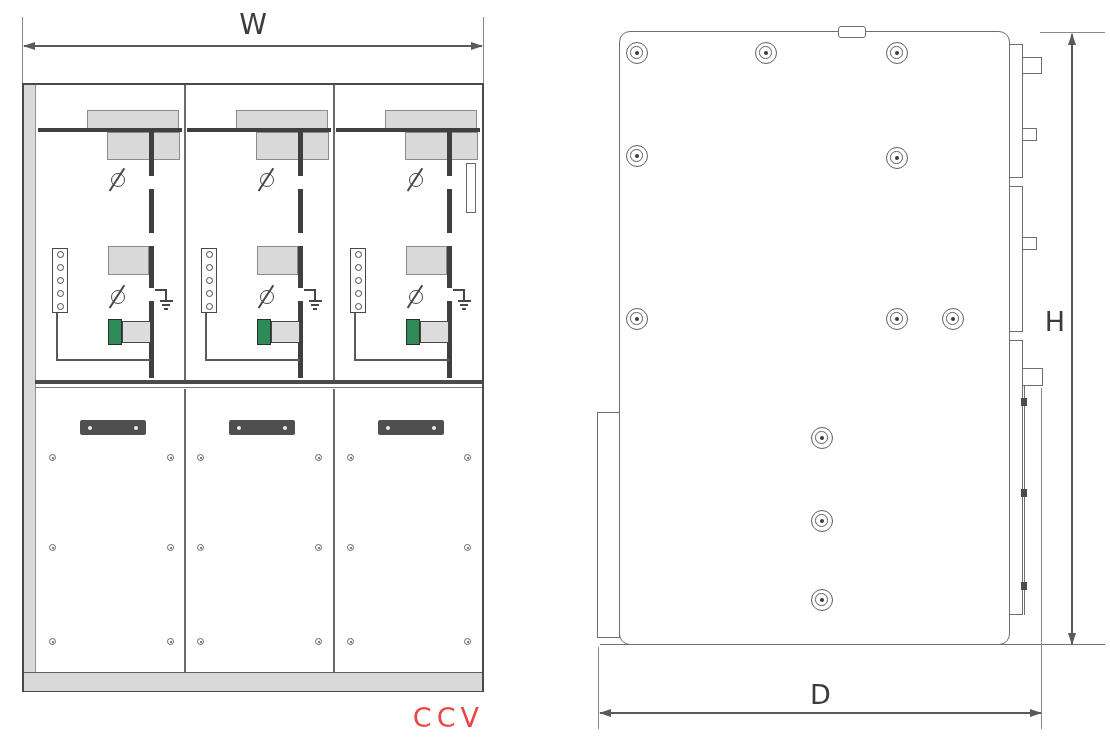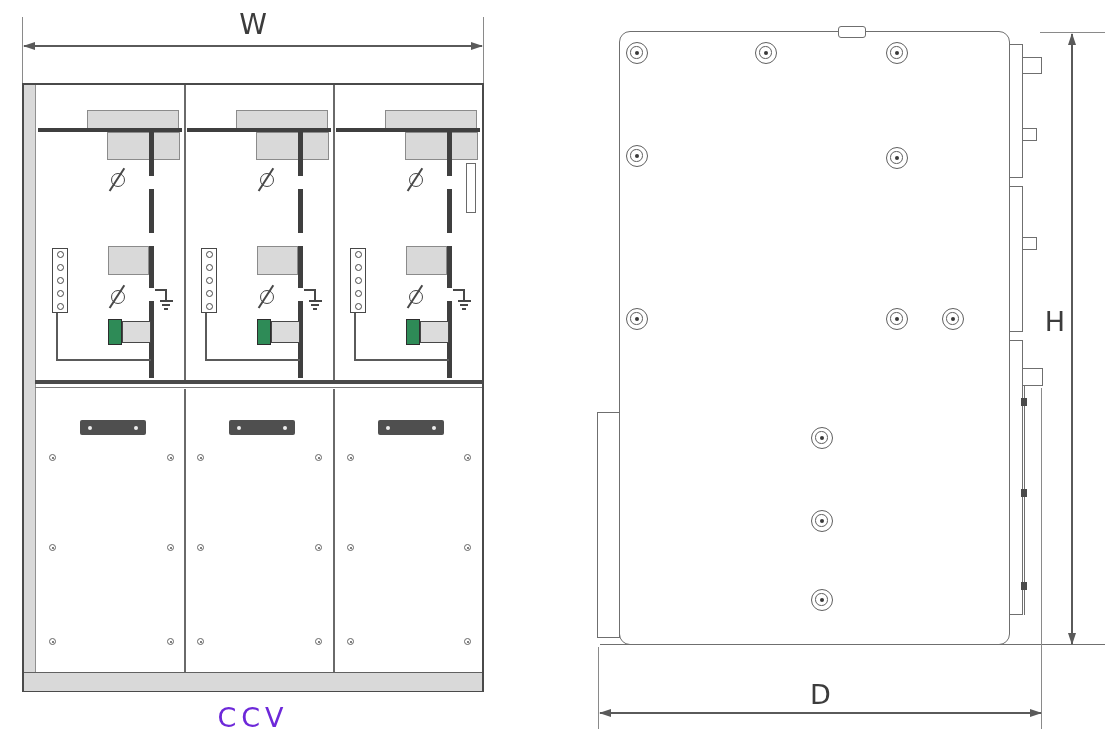--- a/index.html
+++ b/index.html
@@ -58,21 +58,21 @@
   .wirev{position:absolute;left:21px;top:227px;width:1.6px;height:48px;background:#5a5a5a}
   .wireh{position:absolute;left:21px;top:273px;width:95px;height:2.2px;background:#5a5a5a}
   .duct{position:absolute;left:133px;top:77px;width:10px;height:50px;border:1.2px solid #6a6a6a;background:#fff;box-sizing:border-box}
 
   .door{position:absolute;top:305px;height:282px}
   .handle{position:absolute;left:44px;top:30px;width:66px;height:15px;background:#4f4f4f;border-radius:2px}
   .handle::before,.handle::after{content:"";position:absolute;top:5.5px;width:4px;height:4px;background:#ededed;border-radius:50%}
   .handle::before{left:8px}.handle::after{right:8px}
   .screw{position:absolute;width:7px;height:7px;border:1px solid #666;border-radius:50%;box-sizing:border-box;background:#fff}
   .screw::after{content:"";position:absolute;left:1.8px;top:1.8px;width:2.2px;height:2.2px;background:#555;border-radius:50%}
-  .caption{position:absolute;left:22px;top:702px;width:462px;text-align:center;color:#6d28d9;
+  .caption{position:absolute;left:22px;top:702px;width:462px;text-align:right;color:#ef4444;
            font-size:27px;letter-spacing:5px}
 
   
   .sidepanel{position:absolute;left:619px;top:31px;width:391px;height:614px;border:1.5px solid #6f6f6f;
              border-radius:11px;background:#fff;box-sizing:border-box}
   .toptab{position:absolute;left:838px;top:26px;width:28px;height:12px;border:1.3px solid #6f6f6f;border-radius:3px;background:#fff;box-sizing:border-box}
   .frontbracket{position:absolute;left:597px;top:412px;width:23px;height:226px;border:1.5px solid #6f6f6f;background:#fff;box-sizing:border-box}
   .bottomedge{position:absolute;left:600px;top:643.5px;width:505px;height:1.5px;background:#6f6f6f}
   .strip{position:absolute;left:1009px;width:14px;border:1.3px solid #6f6f6f;background:#fff;box-sizing:border-box}
   .tab{position:absolute;border:1.3px solid #6f6f6f;background:#fff;box-sizing:border-box}

